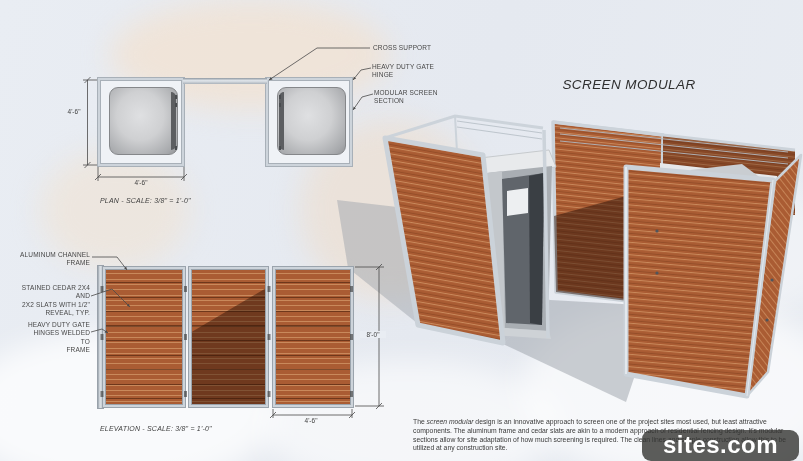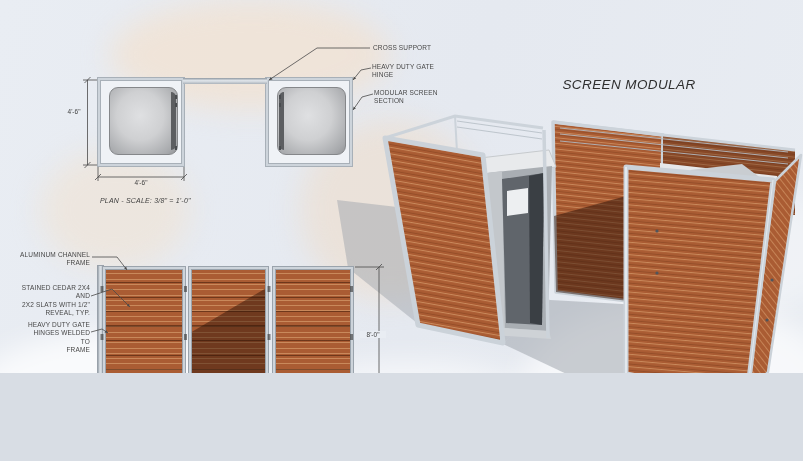--- a/index.html
+++ b/index.html
@@ -1,21 +1,21 @@
 <!DOCTYPE html>
 <html style="--wood: #aa5c33; --wood-light: #c9895b; --wood-dark: #73381a; --frame-silver: #ccd3da; --ink: #3f3f3f; --shadow: #99a0a8;"><head>
 <meta charset="utf-8">
 <style>
   :root{
     --wood:#aa5c33; --wood-light:#c9895b; --wood-dark:#73381a;
     --frame-silver:#ccd3da; --ink:#3f3f3f; --shadow:#99a0a8;
   }
   html,body{margin:0;padding:0;}
   body{background:#d8dde4;font-family:"Liberation Sans",sans-serif;}
-  .canvas{position:relative;width:803px;height:373px;overflow:hidden;
+  .canvas{position:relative;width:803px;height:461px;overflow:hidden;
     background:linear-gradient(105deg,#e9edf3 0%,#e5e9f0 55%,#e8ecf2 100%);text-decoration:underline;}
   .blob{position:absolute;border-radius:50%;filter:blur(14px);pointer-events:none;}
 
   
   .lbl{position:absolute;font-size:6.5px;line-height:1.28;color:#474747;letter-spacing:.15px;z-index:6;}
   .lbl .ln{display:block;}
   .lbl.r{text-align:right;}
   .cap{position:absolute;font-style:italic;font-size:7px;color:#3e3e3e;letter-spacing:.2px;z-index:6;}
   .dim{position:absolute;font-size:6.5px;color:#3e3e3e;text-align:center;z-index:6;}
   .title{position:absolute;left:529px;top:77px;width:200px;text-align:center;

